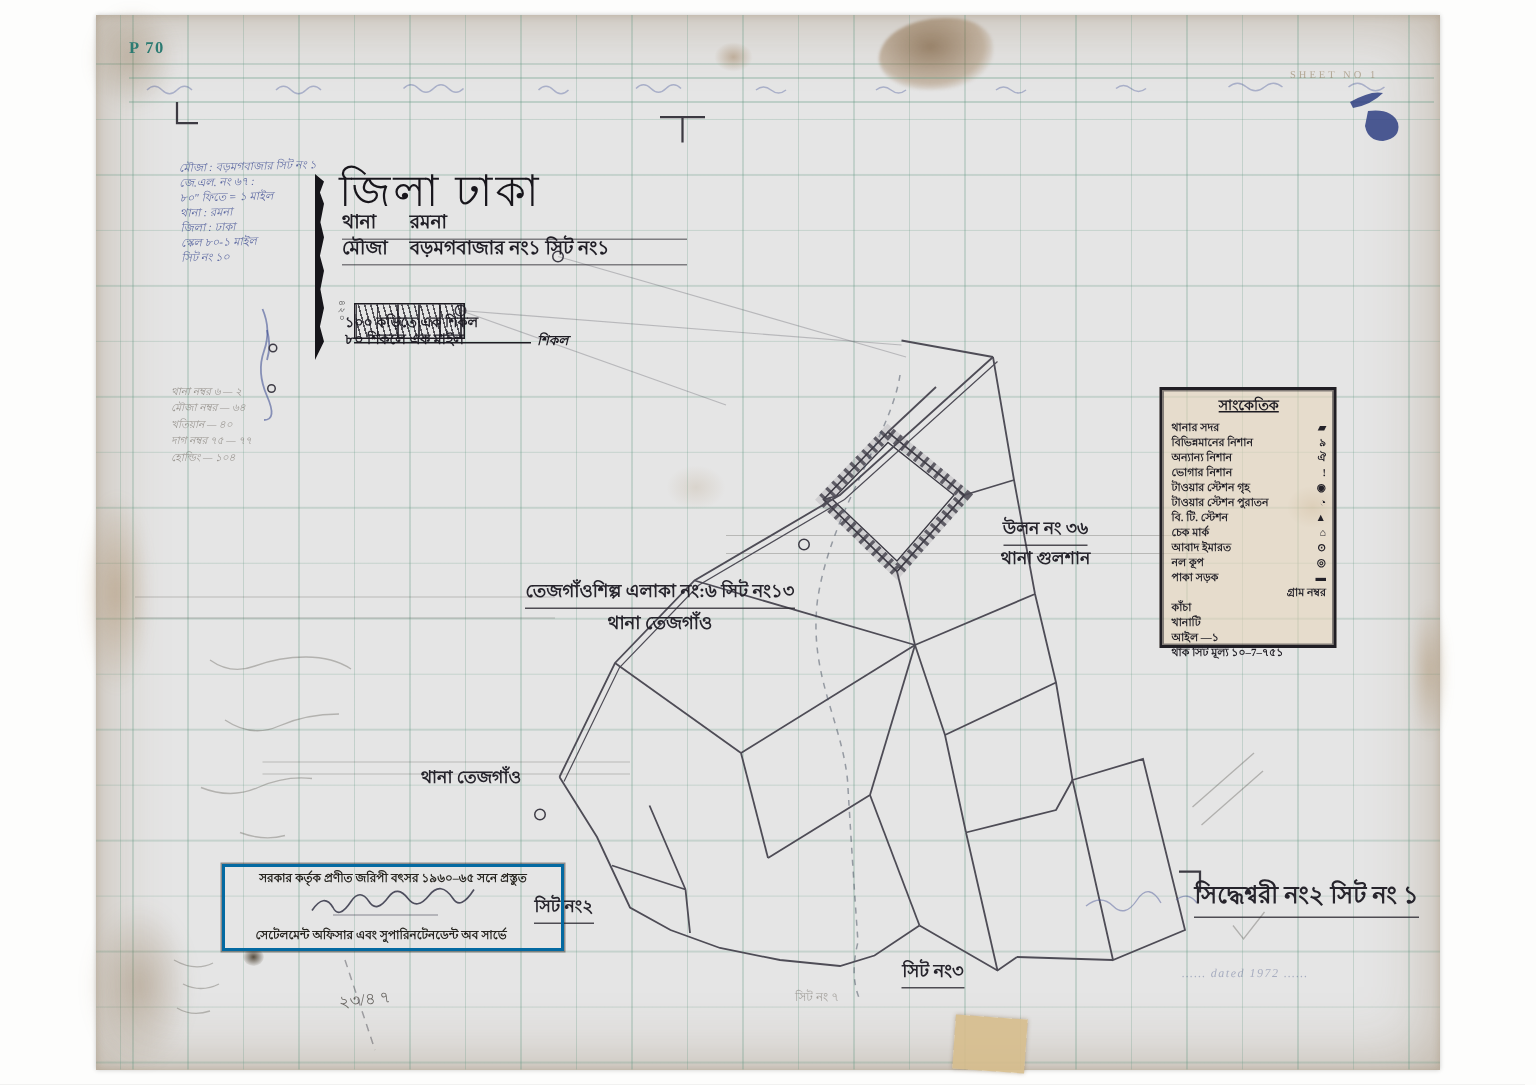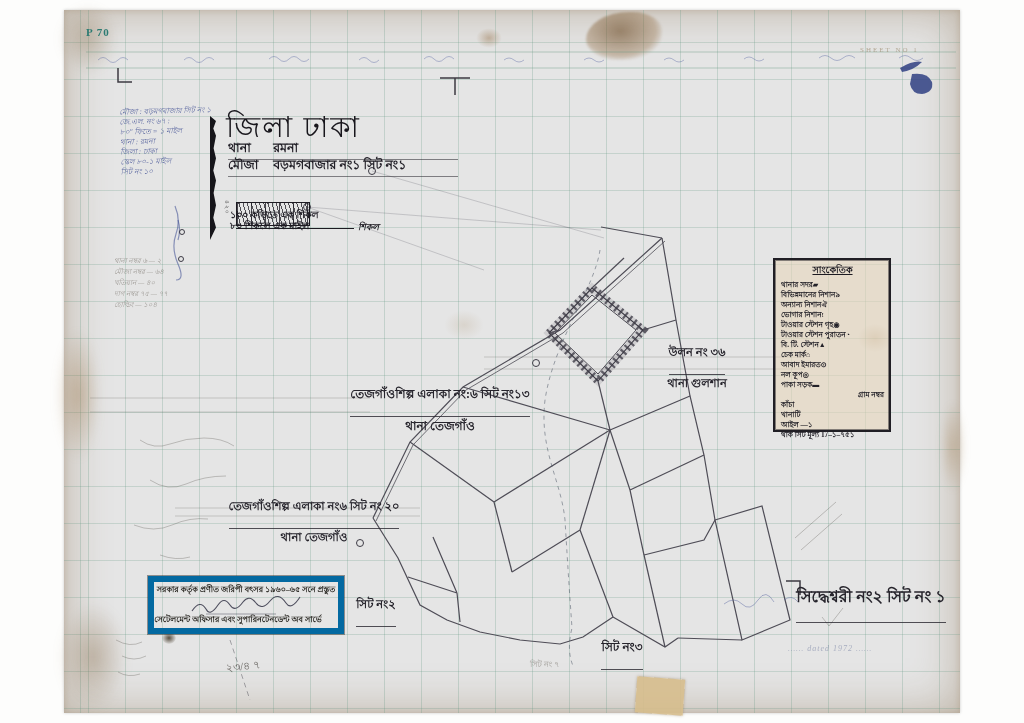--- a/index.html
+++ b/index.html
@@ -42,38 +42,38 @@
   
   .hand-notes{position:absolute;left:56px;top:96px;width:120px;color:rgba(56,72,144,.78);
     font-size:7.5px;line-height:10px;transform:rotate(-1.5deg);font-style:italic;}
   .pencil-notes{position:absolute;left:50px;top:246px;width:120px;color:rgba(92,86,76,.55);
     font-size:7px;line-height:11px;font-style:italic;}
   
   .legend{position:absolute;left:709px;top:248px;width:118px;height:174px;
     border:2px solid #201e24;box-shadow:0 0 0 1px rgba(32,30,36,.5) inset;background:rgba(230,214,186,.6);
     padding:3px 5px 0 6px;box-sizing:border-box;}
   .legend-title{text-align:center;font-size:9.5px;font-weight:bold;color:#1d1b22;text-decoration:underline;margin-bottom:2px;}
-  .lg-row{display:flex;font-size:7.3px;line-height:10px;font-weight:bold;color:#242229;}
+  .lg-row{display:flex;justify-content:space-between;font-size:7.3px;line-height:10px;font-weight:bold;color:#242229;}
   .lg-sym{font-size:7px;}
   .lg-center{text-align:right;font-size:7.3px;font-weight:bold;color:#242229;line-height:10px;}
   .lg-foot{font-size:7.3px;line-height:10px;font-weight:bold;color:#242229;}
   
   .maplabel{position:absolute;text-align:center;font-weight:bold;color:#26242c;}
-  .maplabel .l1{display:inline-block;border-bottom:1px solid rgba(40,38,46,.8);padding-bottom:11px;}
+  .maplabel .l1{display:inline-block;border-bottom:1px solid rgba(40,38,46,.8);padding-bottom:0;}
   .lblA{left:266px;top:363px;width:220px;font-size:12px;margin-top:12px;}
   .lblB{left:142px;top:488px;width:216px;font-size:11.5px;}
   .lblC{left:568px;top:334px;width:130px;font-size:11.5px;}
   .lblD{left:712px;top:545px;width:190px;font-size:16px;margin-top:29px;}
   .lblE{left:272px;top:586px;width:80px;font-size:11.5px;}
   .lblF{left:518px;top:628px;width:80px;font-size:12px;}
   .faintpencil{position:absolute;color:rgba(95,90,80,.5);font-size:8px;}
   .bluescribble{position:absolute;color:rgba(70,85,150,.5);font-size:9px;font-style:italic;transform:rotate(-3deg);}
   
-  .stampbox{position:absolute;left:84px;top:566px;width:196px;height:58px;
-    border:6px solid #0369a1;box-shadow:0 0 0 1px rgba(36,34,31,.45);
+  .stampbox{position:absolute;left:84px;top:566px;width:228px;height:58px;
+    border:2px solid #0369a1;box-shadow:0 0 0 1px rgba(36,34,31,.45);
     text-align:center;font-weight:bold;color:#26241f;box-sizing:border-box;padding-top:3px;}
   .stampbox .s1{font-size:8px;line-height:10px;}
   .stampbox .s2{font-size:8px;line-height:10px;position:absolute;bottom:3px;left:0;right:16px;}
   .scribble23{position:absolute;left:162px;top:648px;font-size:11px;color:rgba(58,54,48,.72);transform:rotate(-6deg);}
   .datednote{position:absolute;left:724px;top:634px;font-size:8px;font-style:italic;color:rgba(92,104,146,.45);letter-spacing:1px;}
 </style>
 </head>
 <body>
 
 <div class="paper">
@@ -288,29 +288,29 @@
         <span class="lg-sym">◎</span>
       </div>
     <div class="lg-row">
         <span>পাকা সড়ক</span>
         <span class="lg-sym">▬</span>
       </div>
     <div class="lg-center">গ্রাম নম্বর</div>
     <div class="lg-foot">কাঁচা</div>
     <div class="lg-foot">খানাটি</div>
     <div class="lg-foot">আইল —১</div>
-    <div class="lg-foot">থাক সিট মূল্য 17–১–৭৫১</div>
+    <div class="lg-foot">থাক সিট মূল্য ১০–7–৭৫১</div>
   </div>
 
   <div class="maplabel lblA">
     <span class="l1">তেজগাঁওশিল্প এলাকা নং:৬ সিট নং১৩</span><br>
     <span>থানা তেজগাঁও</span>
   </div>
   <div class="maplabel lblB">
-    <span class="l1">তেজগাঁওশিল্প এলাকা নং৬ সিট নং ২০</span><br>
+    <br>
     <span>থানা তেজগাঁও</span>
   </div>
   <div class="maplabel lblC">
     <span class="l1">উলন নং ৩৬</span><br>
     <span>থানা গুলশান</span>
   </div>
   <div class="maplabel lblD">
     <span class="l1">সিদ্ধেশ্বরী নং২ সিট নং ১</span>
   </div>
   <div class="maplabel lblE">

